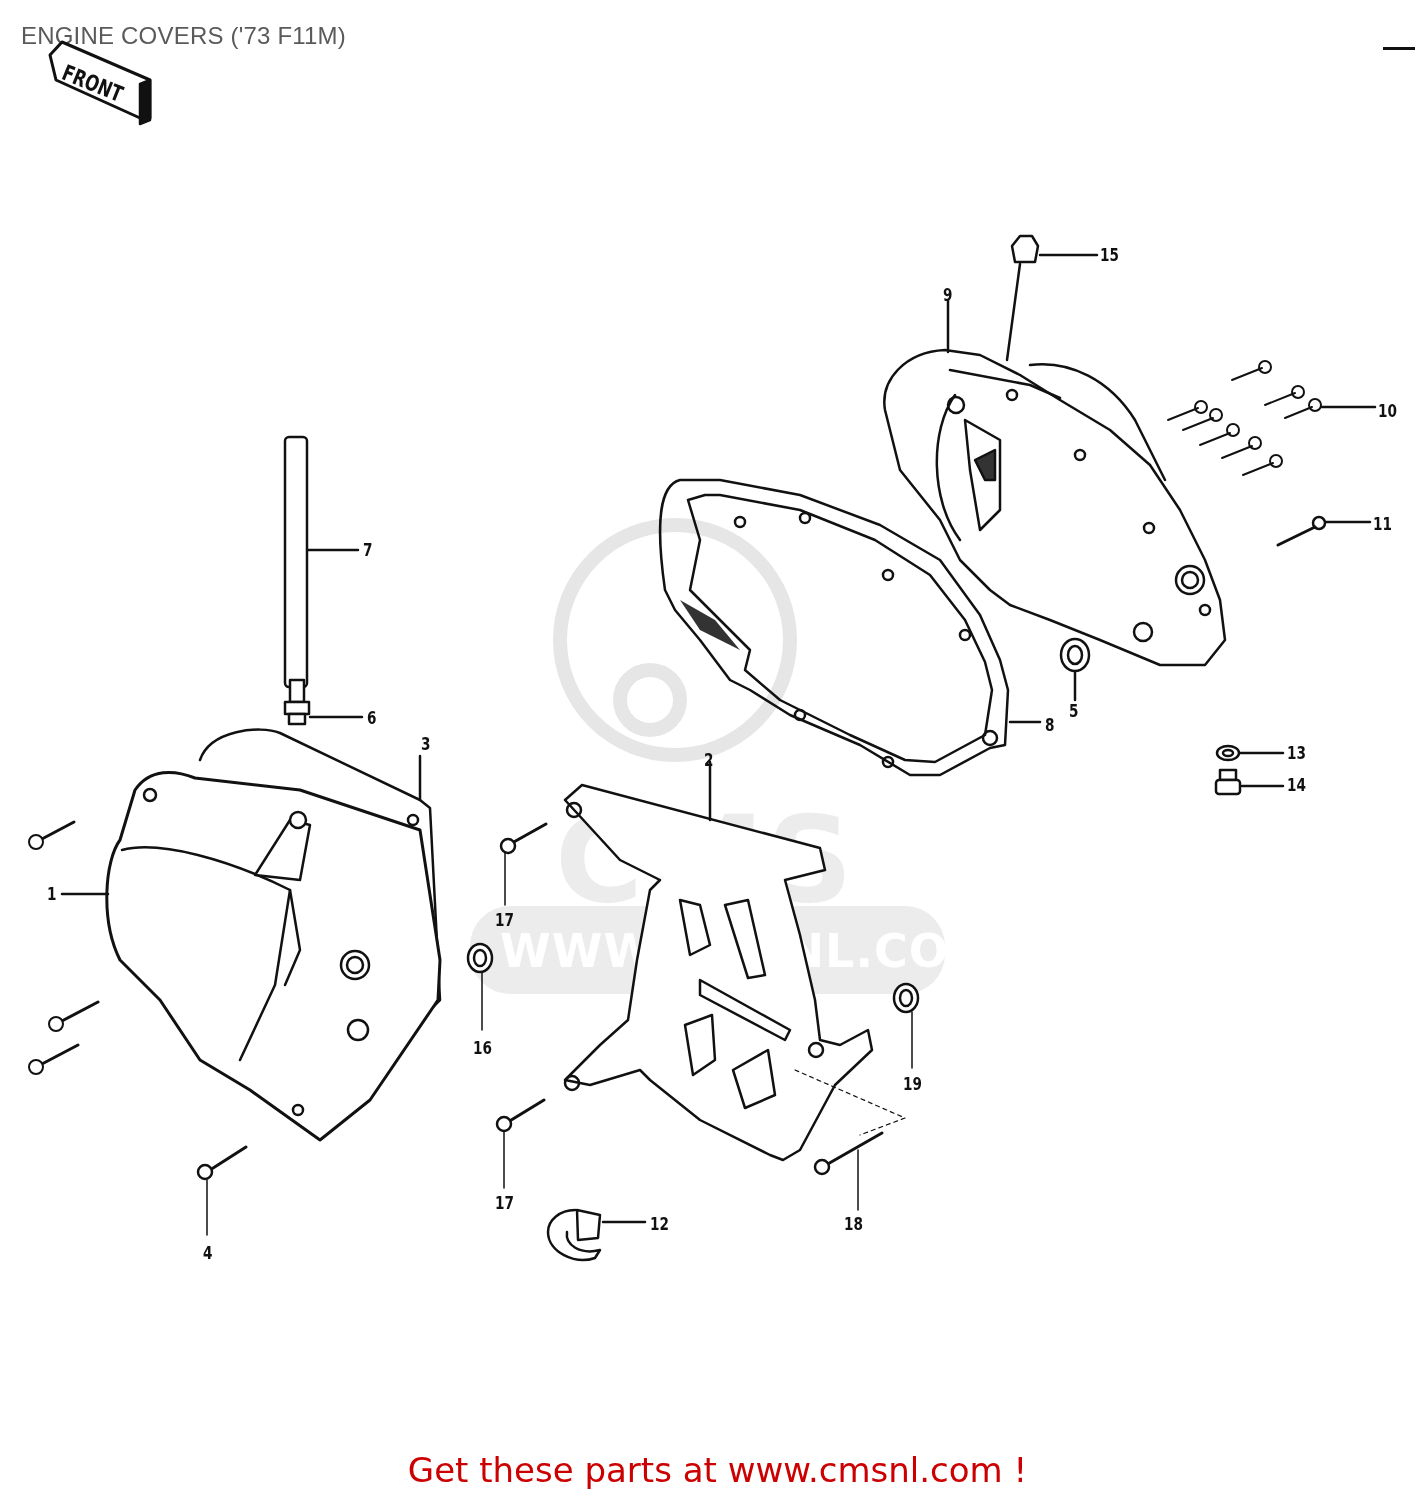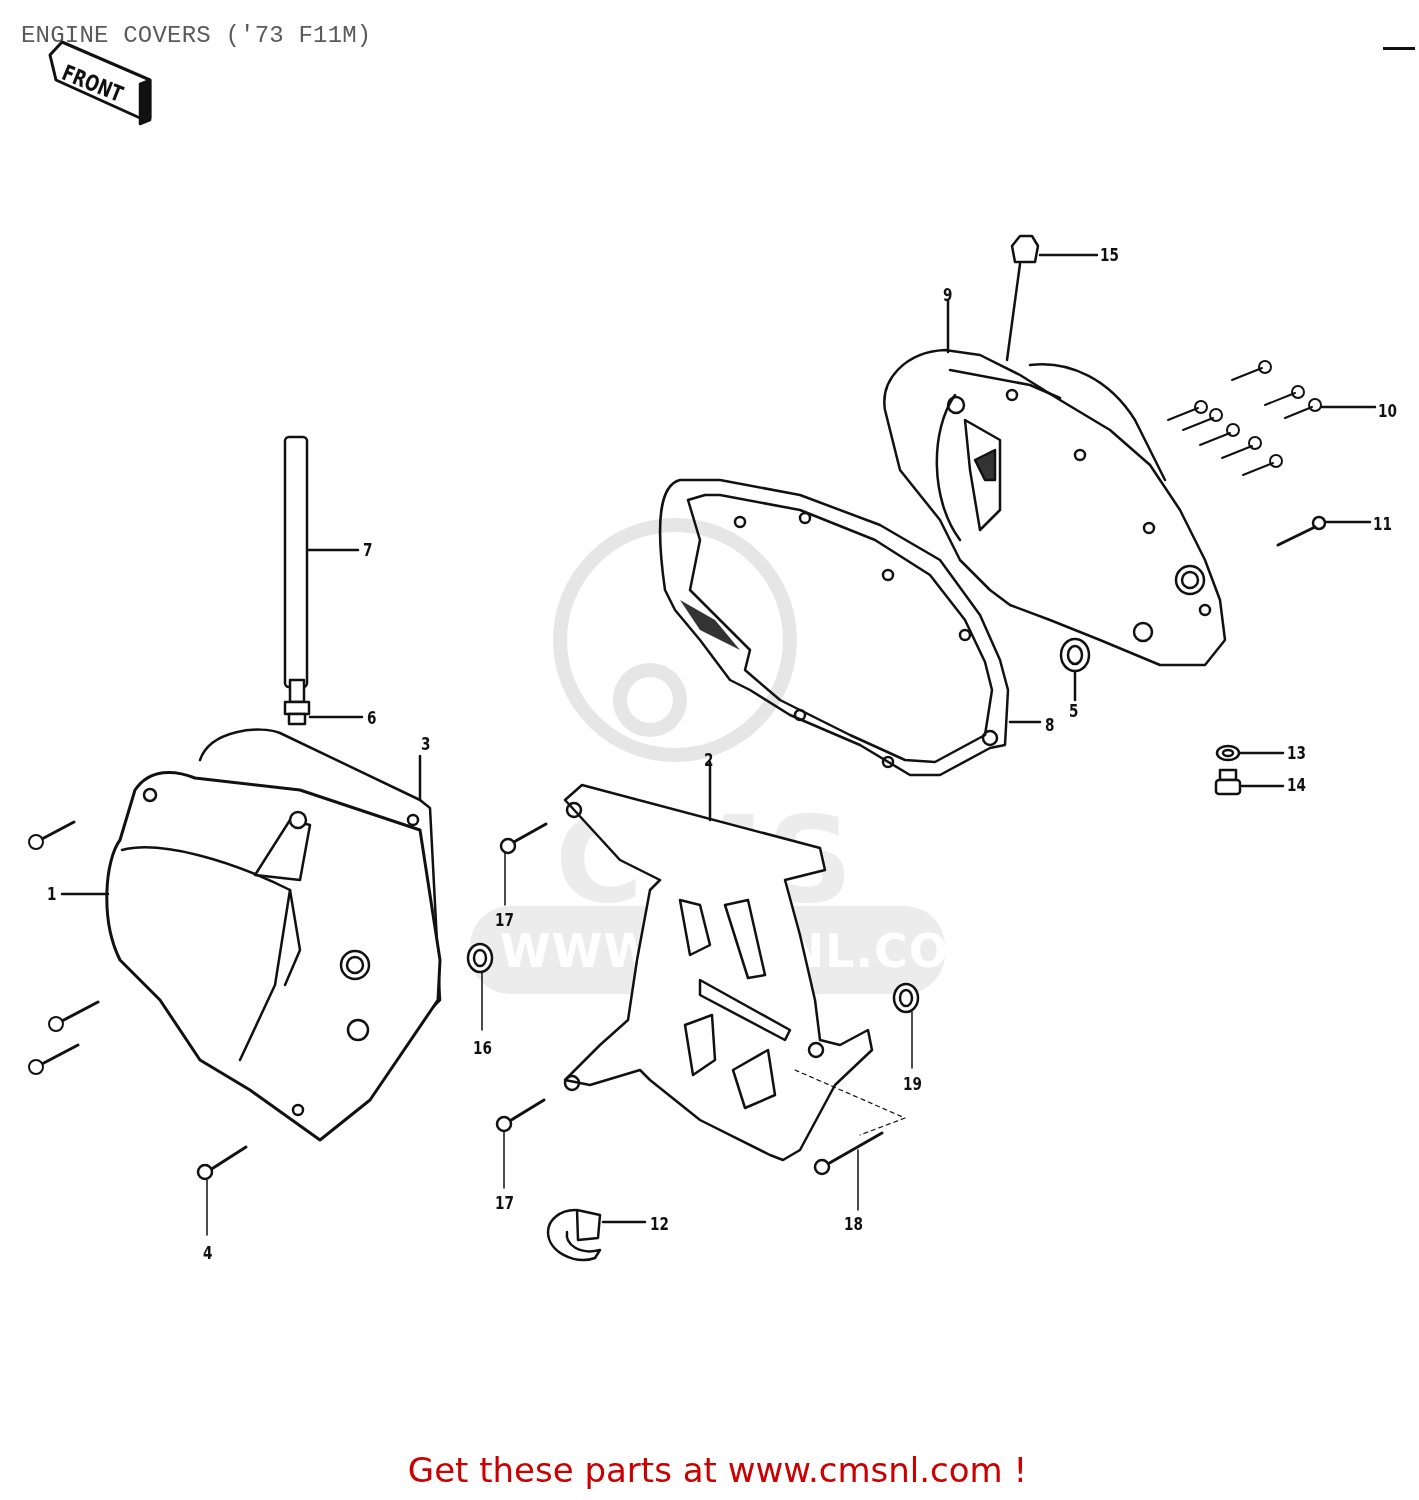--- a/index.html
+++ b/index.html
@@ -1,17 +1,17 @@
 <!DOCTYPE html>
 <html><head>
 <meta charset="utf-8">
 <style>
   html, body { margin: 0; padding: 0; background: #ffffff; }
   body { width: 1419px; height: 1500px; position: relative; overflow: hidden; font-family: "DejaVu Sans", sans-serif; }
-  .title { position: absolute; left: 21px; top: 22px; font-size: 24px; color: #5a5a5a; letter-spacing: 0.2px; font-family: Liberation Mono, monospace; }
+  .title { position: absolute; left: 21px; top: 22px; font-size: 24px; color: #5a5a5a; letter-spacing: 0.2px; font-family: Liberation Sans, sans-serif; }
   .footer { position: absolute; left: 0; width: 1419px; top: 1450px; text-align: center; font-size: 34px; color: #cc0000; font-family: "DejaVu Sans", sans-serif; padding-left: 8px; }
   .topdash { position: absolute; left: 1383px; top: 47px; width: 32px; height: 3px; background: #111; }
   svg.diagram { position: absolute; left: 0; top: 0; }
   .callout { position: absolute; font-family: "DejaVu Sans", sans-serif; font-weight: bold; font-size: 17px; color: #111; transform: scaleX(0.8); transform-origin: left center; }
   .wm-text { position: absolute; left: 500px; top: 924px; font-family: "DejaVu Sans", sans-serif; font-weight: bold; font-size: 46px; color: #ffffff; letter-spacing: 1px; }
   .wm-box { position: absolute; left: 470px; top: 906px; width: 475px; height: 88px; border-radius: 40px; background: #ececec; }
   .wm-cms { position: absolute; left: 555px; top: 790px; font-family: "DejaVu Sans", sans-serif; font-weight: bold; font-size: 120px; color: #ececec; letter-spacing: 2px; }
 </style>
 </head>
 <body>

